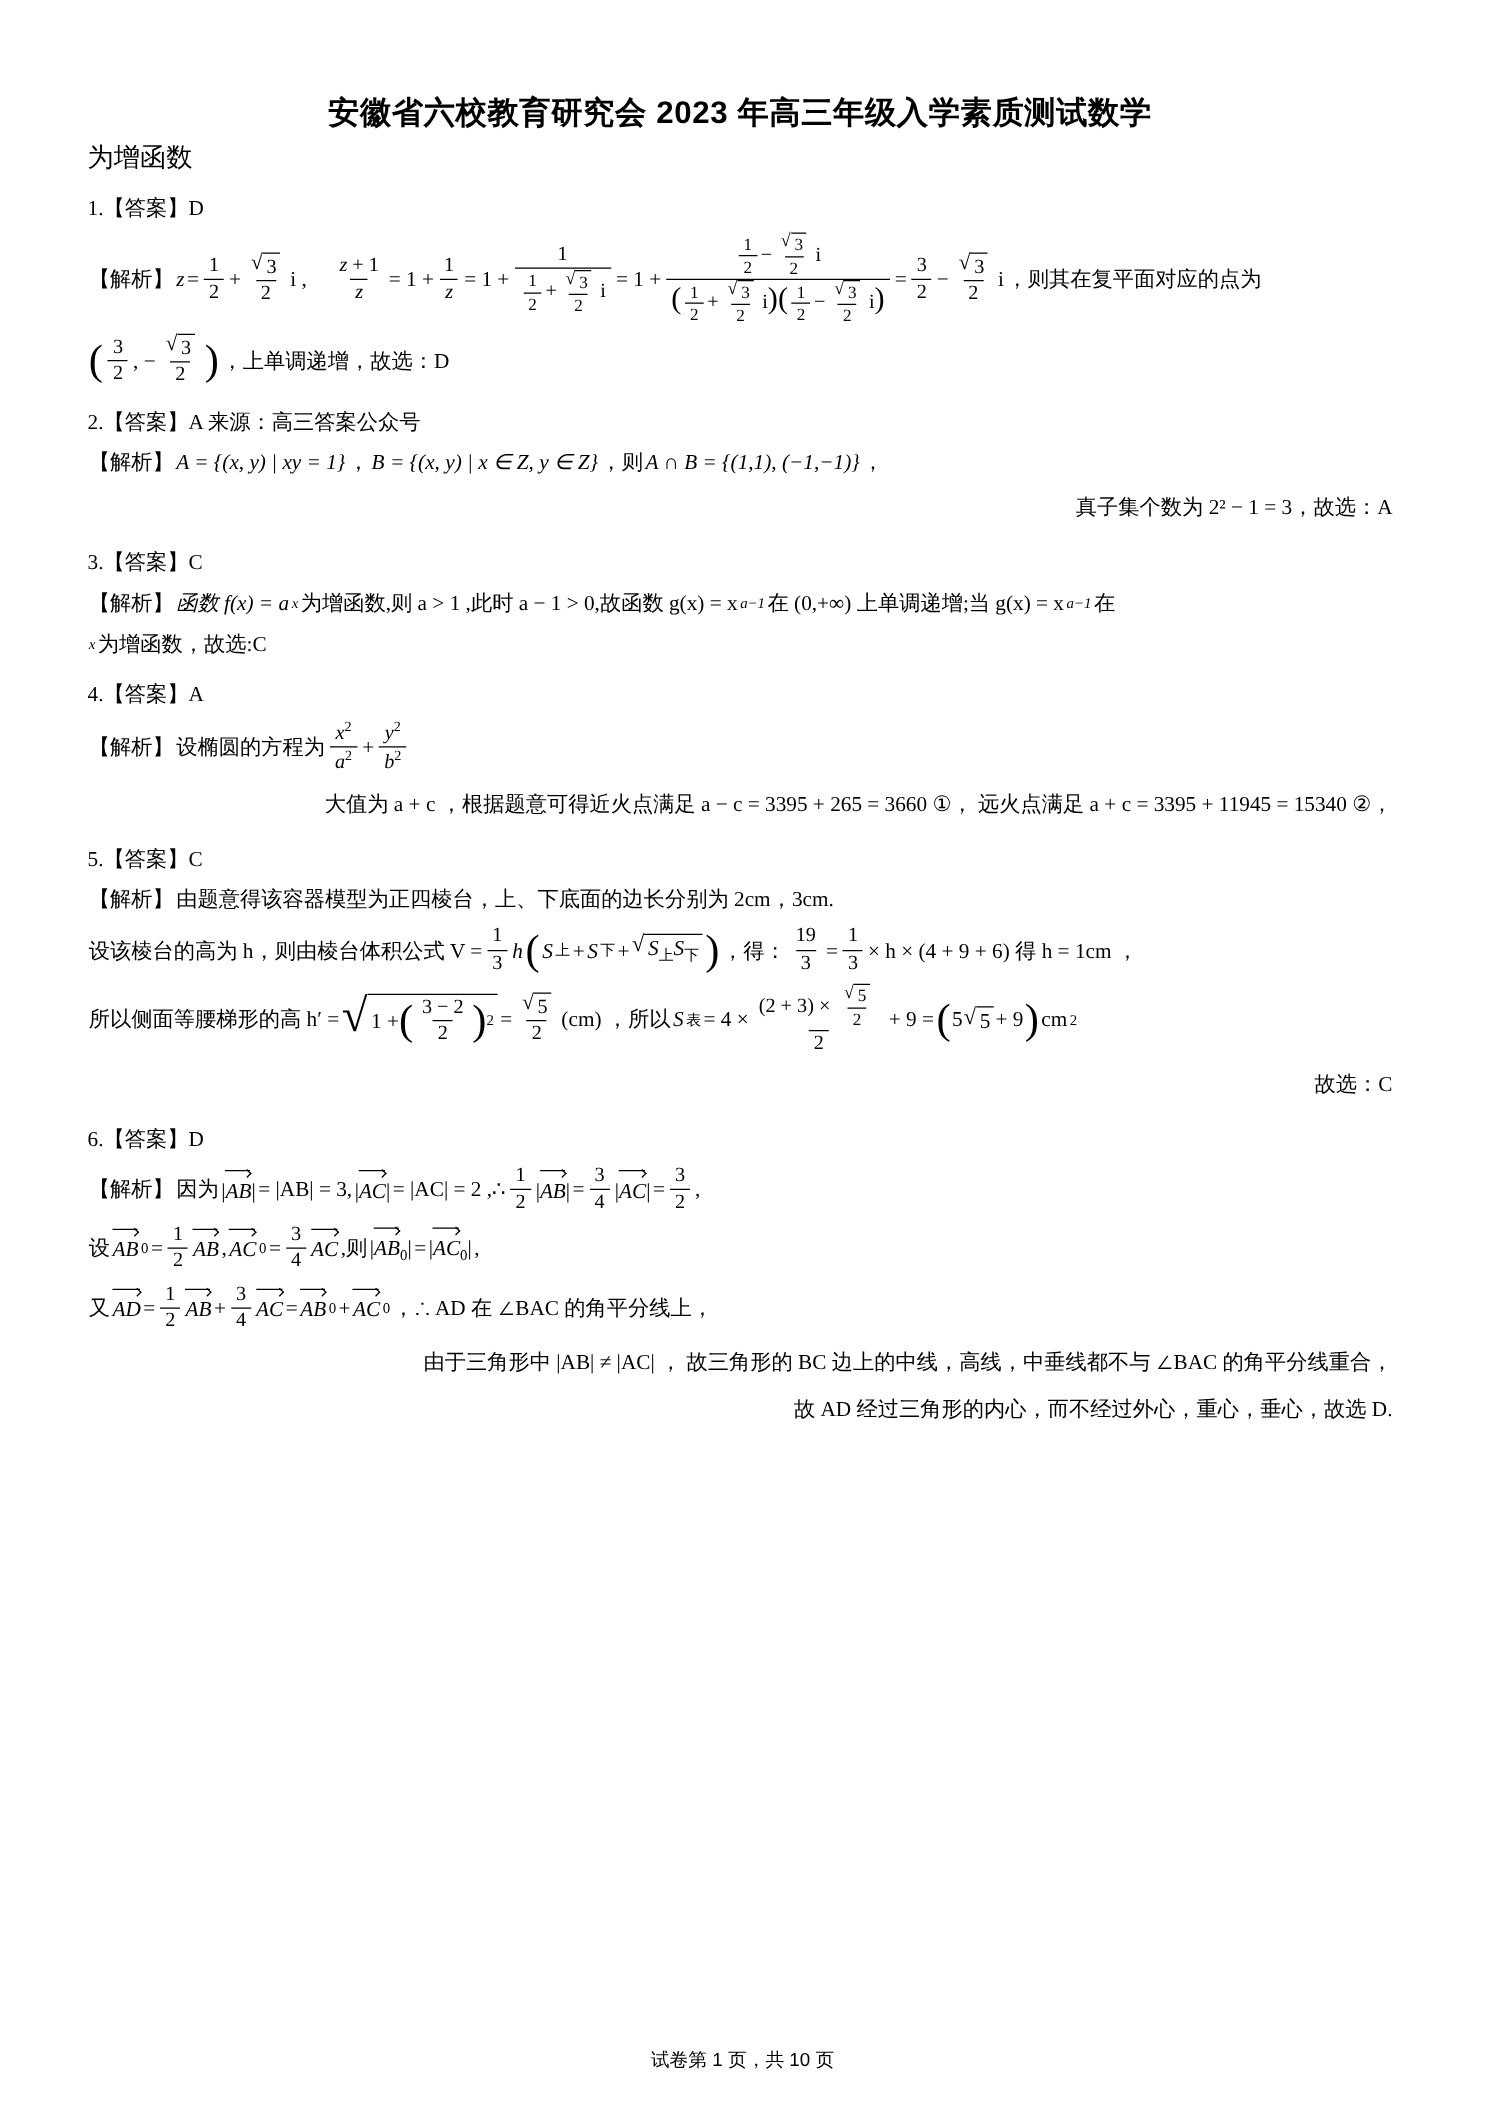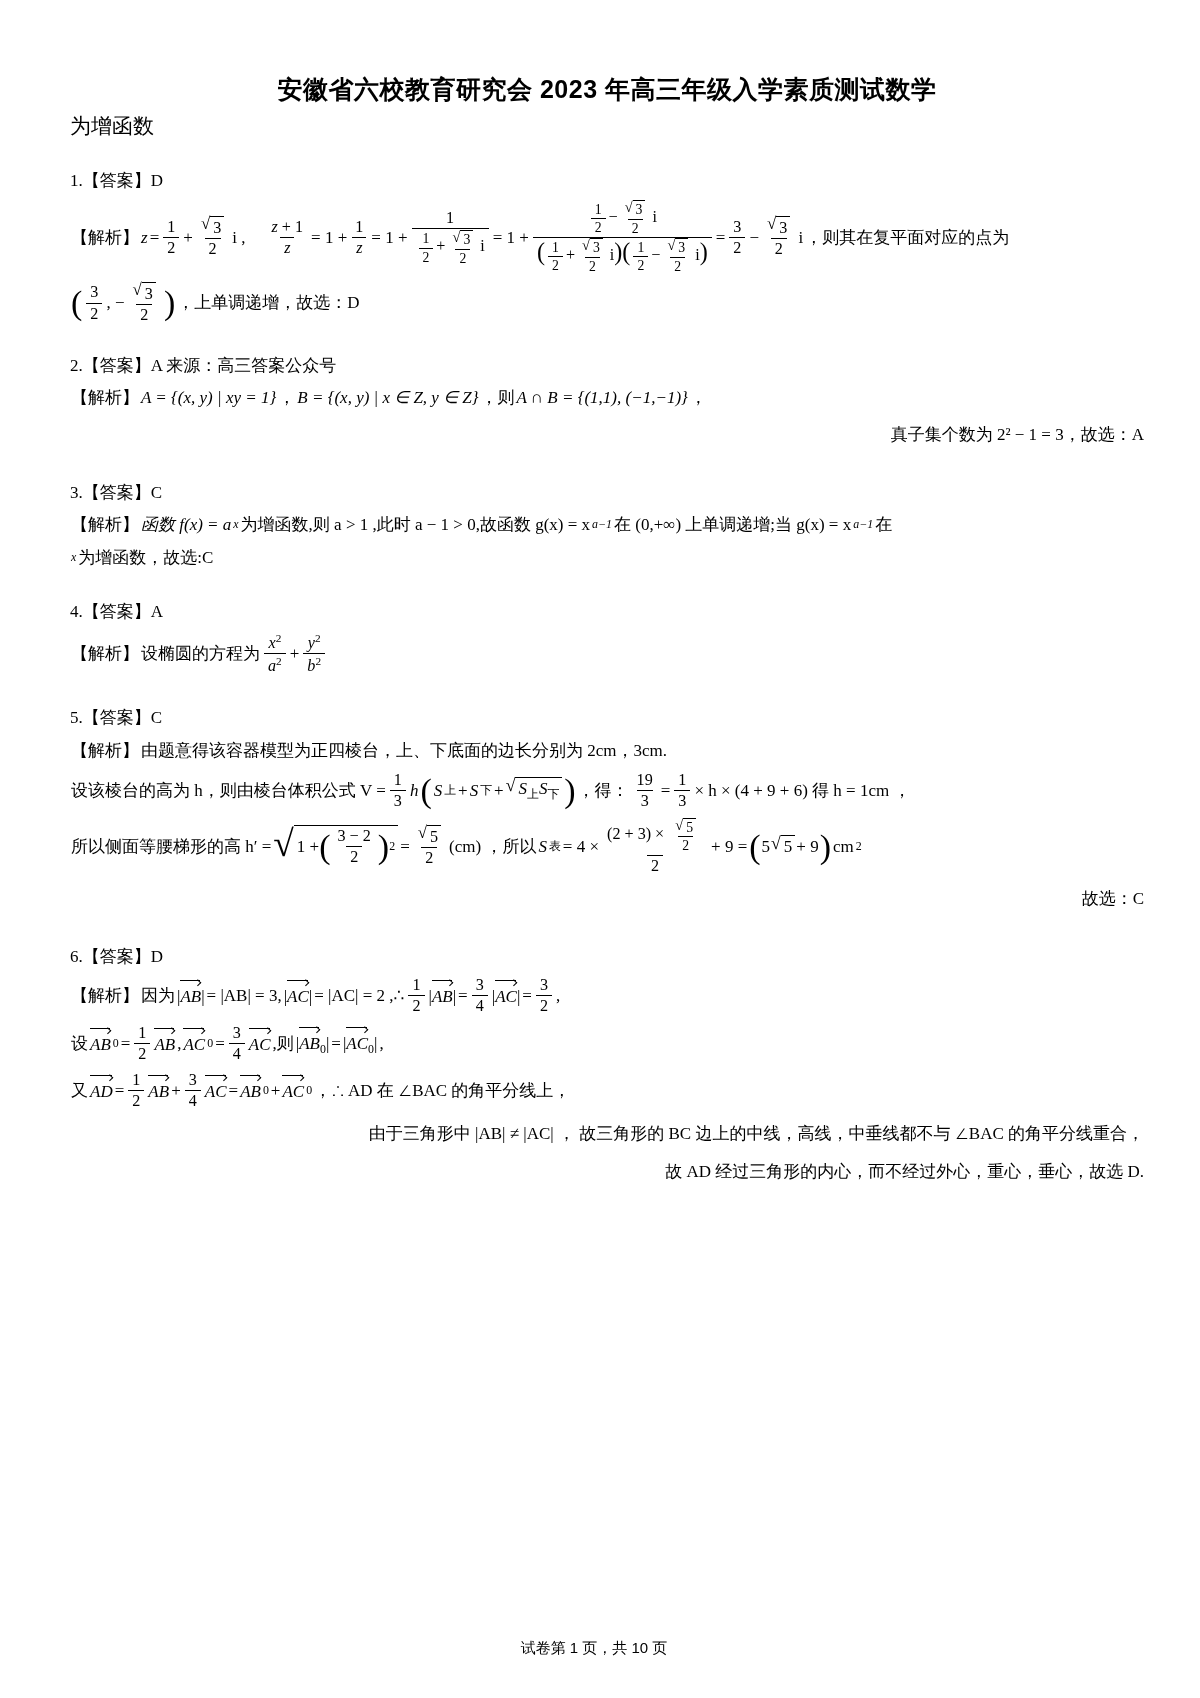--- a/index.html
+++ b/index.html
@@ -7,38 +7,38 @@
     width:1200px; height:1698px;
     background:#ffffff;
     font-family:"Liberation Serif", serif;
     color:#000;
     position:relative;
   }
   .page {
     position:relative;
     width:1200px; height:1698px;
     box-sizing:border-box;
-    padding:55px 56px 0 70px;
+    padding:55px 86px 0 70px;
     border-radius:19px;
   }
   .doc-title {
     text-align:center;
     font-family:"Liberation Sans", sans-serif;
     font-weight:bold;
     font-size:25px;
     letter-spacing:0.5px;
     margin:18px 0 6px 0;
   }
   .subtitle {
     font-size:21px;
     margin:6px 0 12px 0;
   }
   .qline {
     font-size:17px;
-    margin:28px 0 6px 0;
+    margin:14px 0 6px 0;
     line-height:1.5;
   }
   .sol {
     font-size:17px;
     line-height:2.0;
     margin:4px 0;
     text-align:right;
   }
   .sol-label { white-space:nowrap; }
   .it { font-style:italic; font-family:"Liberation Serif", serif; }
@@ -266,20 +266,21 @@
         <span class="num"><span class="it">x</span><sup>2</sup></span>
         <span class="den"><span class="it">a</span><sup>2</sup></span>
       </span>
     <span>+</span>
     <span class="frac">
         <span class="num"><span class="it">y</span><sup>2</sup></span>
         <span class="den"><span class="it">b</span><sup>2</sup></span>
       </span>
   </div>
 
+  <div class="sol">大值为 a + c ，根据题意可得近火点满足 a − c = 3395 + 265 = 3660 ①，  远火点满足 a + c = 3395 + 11945 = 15340 ②，</div>
 
   <div class="qline">5.【答案】C</div>
 
   <div class="mathrow">
     <span class="sol-label">【解析】</span>
     <span>由题意得该容器模型为正四棱台，上、下底面的边长分别为 2cm，3cm.</span>
   </div>
 
   <div class="mathrow">
     <span>设该棱台的高为 h，则由棱台体积公式 V =</span>

